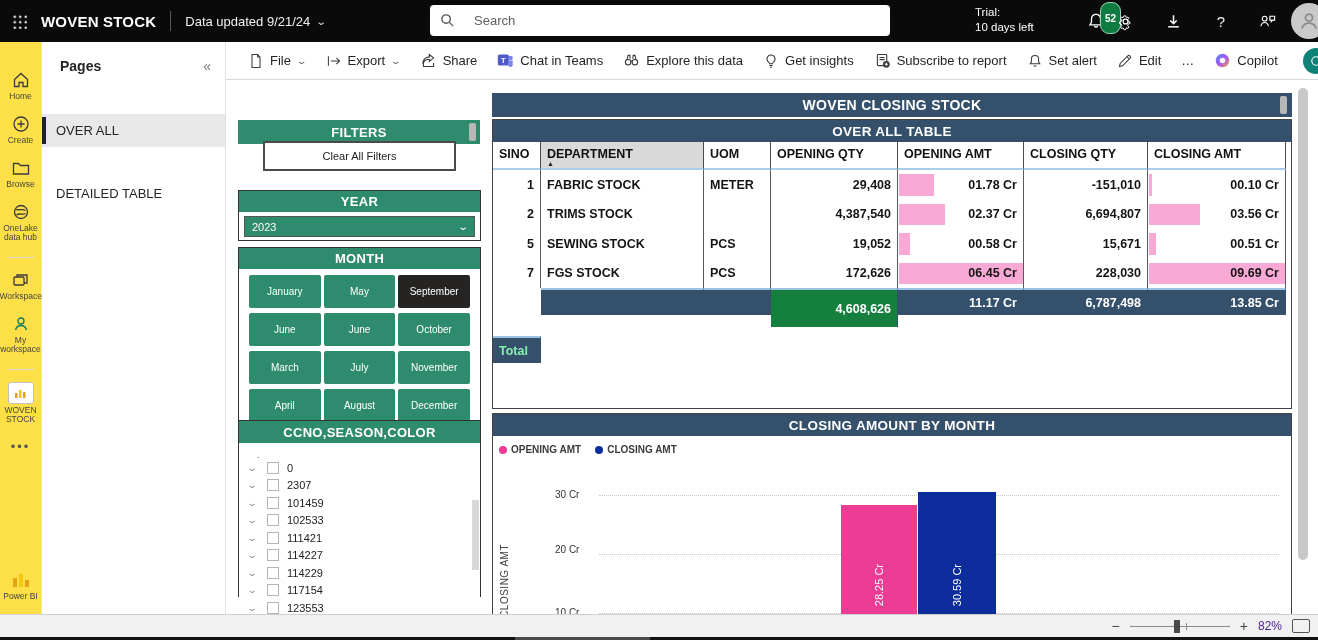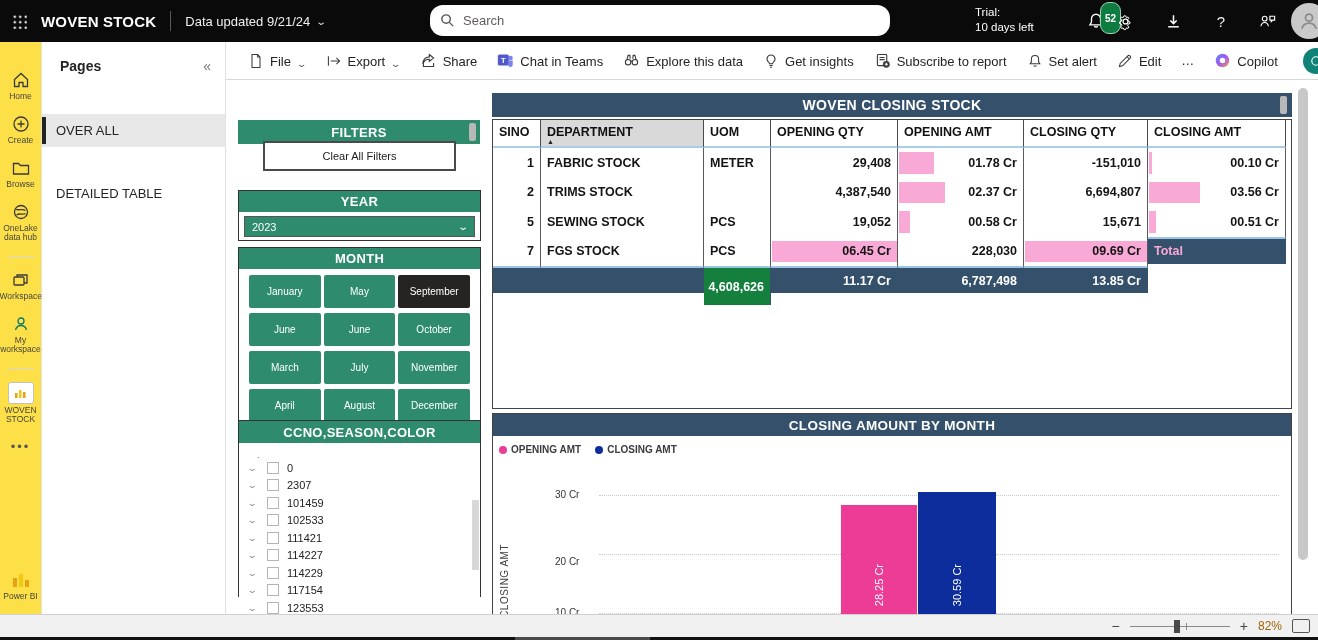--- a/index.html
+++ b/index.html
@@ -6,32 +6,32 @@
   html,body { width:1318px; height:640px; overflow:hidden; font-family:"Liberation Sans", sans-serif; background:#fff; }
   .abs { position:absolute; }
 
   
   #topbar { position:absolute; left:0; top:0; width:1318px; height:42px; background:#0a0a0a; color:#fff; display:flex; align-items:center; }
   #waffle { width:15px; height:15px; margin:0 14px 0 12px; background:radial-gradient(circle, #e8e8e8 1.3px, transparent 1.5px) 0 0 / 5.5px 5.5px; cursor:pointer; }
   #app-title { font-size:15px; font-weight:bold; letter-spacing:.2px; }
   .tb-div { width:1px; height:20px; background:#5a5a5a; margin:0 14px; }
   #data-updated { font-size:13px; color:#f0f0f0; display:flex; align-items:center; gap:7px; cursor:pointer; }
   .chev { font-size:10px; color:#ddd; transform:scaleX(1.4); }
-  #searchbox { position:absolute; left:430px; top:5px; width:460px; height:31px; background:#fff; border-radius:13px; display:flex; align-items:center; padding-left:10px; gap:8px; }
+  #searchbox { position:absolute; left:430px; top:5px; width:460px; height:31px; background:#fff; border-radius:4px; display:flex; align-items:center; padding-left:10px; gap:19px; }
   #searchbox input { border:none; outline:none; font-size:13px; color:#333; width:380px; font-family:"Liberation Sans",sans-serif; }
   #searchbox input::placeholder { color:#605e5c; }
   #trial { position:absolute; left:975px; top:5px; font-size:11.5px; line-height:15px; color:#fff; }
   .tb-ico { position:absolute; top:9px; width:24px; height:24px; display:flex; align-items:center; justify-content:center; color:#fff; cursor:pointer; }
   #badge { position:absolute; left:1100px; top:2px; min-width:21px; height:32px; border-radius:9px; background:#0e7b41; border:1px solid #9ad1b2; color:#fff; font-size:10px; font-weight:bold; display:flex; align-items:center; justify-content:center; padding:0 3px; }
   #help-ico { font-size:15px; color:#eee; }
   #avatar { position:absolute; right:-9px; top:3px; width:36px; height:36px; border-radius:50%; background:#c9c9c9; overflow:hidden; display:flex; align-items:center; justify-content:center; color:#8b8b8b; }
 
   
   #toolbar { position:absolute; left:226px; top:42px; width:1092px; height:38px; background:#fff; border-bottom:1px solid #d8d8d8; display:flex; align-items:center; padding-left:14px; gap:4px; }
-  .tool-item { display:flex; align-items:flex-end; gap:6px; font-size:13px; color:#252423; padding:5px 8px; border-radius:3px; cursor:pointer; white-space:nowrap; }
+  .tool-item { display:flex; align-items:center; gap:6px; font-size:13px; color:#252423; padding:5px 8px; border-radius:3px; cursor:pointer; white-space:nowrap; }
   .tool-item .ico { display:flex; color:#3b3a39; }
   .tool-item .cv { font-size:9px; color:#555; margin-left:1px; transform:scaleX(1.5); }
   #copilot-pane-btn { position:absolute; right:-11px; top:6px; width:26px; height:26px; border-radius:50%; background:#0f8378; color:#fff; font-size:12px; display:flex; align-items:center; justify-content:center; }
 
   
   #rail { position:absolute; left:0; top:42px; width:42px; height:572px; background:#fde047; border-right:1px solid #e1e1e1; display:flex; flex-direction:column; align-items:center; padding-top:28px; }
   .rail-item { width:42px; display:flex; flex-direction:column; align-items:center; margin-bottom:13px; cursor:pointer; color:#3b3a39; }
   .rail-item .lbl { font-size:8.5px; color:#444; margin-top:2px; text-align:center; line-height:9px; max-width:42px; overflow:hidden; white-space:pre-line; }
   .rail-sep { width:26px; height:1px; background:#d6d6d6; margin:2px 0 12px; }
   .rail-spacer { flex:1; }
@@ -104,21 +104,21 @@
   #page-sb-track { position:absolute; left:1070px; top:0px; width:14px; height:534px; background:#fff; }
   #page-sb { position:absolute; left:2px; top:8px; width:10px; height:472px; background:#c8c8c8; border-radius:6px; }
 
   
   #statusbar { position:absolute; left:0; top:614px; width:1318px; height:23px; background:#f1f1f1; border-top:1px solid #d0d0d0; }
   #zoom-ctrls { position:absolute; right:8px; top:0; height:22px; display:flex; align-items:center; gap:10px; }
   #zoom-minus,#zoom-plus { font-size:14px; color:#444; cursor:pointer; line-height:20px; }
   #zoom-track { position:relative; width:100px; height:1px; background:#8a8a8a; }
   #zoom-thumb { position:absolute; left:44px; top:-6px; width:6px; height:13px; background:#4a4a4a; cursor:pointer; }
   #zoom-tick { position:absolute; left:56px; top:-3px; width:1px; height:7px; background:#8a8a8a; }
-  #zoom-label { font-size:12px; color:#a16207; }
+  #zoom-label { font-size:12px; color:#4c1d95; }
   #fit-icon { width:18px; height:14px; border:1.5px solid #555; border-radius:2px; position:relative; cursor:pointer; }
   #bottom-strip { position:absolute; left:0; top:637px; width:1318px; height:3px; background:#111; }
   #bottom-strip-seg { position:absolute; left:515px; top:0; width:135px; height:3px; background:#4a4a4a; }
 
   svg { display:block; }
 </style>
 </head>
 <body>
 
 <div id="topbar">
@@ -476,20 +476,21 @@
       </div>
   </div>
   <div class="abs" id="ccno-sb"></div>
 
   <div class="abs dhead" id="report-title">
     <span>WOVEN CLOSING STOCK</span>
     <span class="sb-handle" style="right:5px; top:3px; width:7px; height:18px;"></span>
   </div>
 
   <div class="abs" id="table-box">
+    <div class="dhead" id="table-title">OVER ALL TABLE</div>
     <div id="grid">
         <div class="th"><span>SINO</span></div>
         <div class="th sorted"><span>DEPARTMENT</span><span class="sort-arrow">▲</span></div>
         <div class="th"><span>UOM</span></div>
         <div class="th"><span>OPENING QTY</span></div>
         <div class="th"><span>OPENING AMT</span></div>
         <div class="th"><span>CLOSING QTY</span></div>
         <div class="th"><span>CLOSING AMT</span></div>
         <div class="td row-even num">
           <span class="val">1</span>
@@ -563,31 +564,34 @@
         <div class="td row-odd num">
           <span class="val">7</span>
         </div>
         <div class="td row-odd">
           <span class="val">FGS STOCK</span>
         </div>
         <div class="td row-odd">
           <span class="val">PCS</span>
         </div>
         <div class="td row-odd num">
+          <span class="val">172,626</span>
+        </div>
+        <div class="td row-odd num">
           <div class="databar" style="width: 100%;"></div>
           <span class="val">06.45 Cr</span>
         </div>
         <div class="td row-odd num">
           <span class="val">228,030</span>
         </div>
         <div class="td row-odd num">
           <div class="databar" style="width: 100%;"></div>
           <span class="val">09.69 Cr</span>
         </div>
-        <div class="td trow-total-cell trow-total" style="background: rgb(52, 80, 107); color: #f9a8d4; border-right: 1px solid rgb(52, 80, 107); border-top: 2px solid rgb(157, 195, 230); height: 27px;">
+        <div class="td trow-total-cell trow-total" style="background: rgb(52, 80, 107); color: #86efac; border-right: 1px solid rgb(52, 80, 107); border-top: 2px solid rgb(157, 195, 230); height: 27px; margin-top: 48px;">
           <span class="val">Total</span>
         </div>
         <div class="td trow-total-cell trow-total" style="background: rgb(52, 80, 107); color: rgb(255, 255, 255); border-right: 1px solid rgb(52, 80, 107); border-top: 2px solid rgb(157, 195, 230); height: 27px;">
           <span class="val"></span>
         </div>
         <div class="td trow-total-cell trow-total" style="background: rgb(52, 80, 107); color: rgb(255, 255, 255); border-right: 1px solid rgb(52, 80, 107); border-top: 2px solid rgb(157, 195, 230); height: 27px;">
           <span class="val"></span>
         </div>
         <div class="td trow-total-cell num trow-total" style="background: #15803d; color: rgb(255, 255, 255); border-right: 1px solid rgb(52, 80, 107); border-top: 2px solid rgb(157, 195, 230); height: 39px;">
           <span class="val">4,608,626</span>
@@ -614,21 +618,21 @@
         <div class="leg-item">
           <span class="leg-dot" style="background: rgb(13, 45, 157);"></span>
           <span>CLOSING AMT</span>
         </div>
       </div>
     <div id="plot" style="position:absolute; left:0; top:52px; right:0; bottom:0;">
       <div id="yaxis-label">G AMT and CLOSING AMT</div>
     <div class="gridline" style="top: 29px;"></div>
         <div class="ytick" style="top: 23px;">30 Cr</div>
         <div class="gridline" style="top: 88px;"></div>
-        <div class="ytick" style="top: 90px;">20 Cr</div>
+        <div class="ytick" style="top: 78px;">20 Cr</div>
         <div class="gridline" style="top: 147px;"></div>
         <div class="ytick" style="top: 141px;">10 Cr</div>
         <div class="bar" style="left: 348px; width: 76px; top: 39.325px; bottom: 0px; background: rgb(236, 60, 150);">
           <span class="bar-label">28.25 Cr</span>
         </div>
         <div class="bar" style="left: 425px; width: 78px; top: 25.519px; bottom: 0px; background: rgb(13, 45, 157);">
           <span class="bar-label">30.59 Cr</span>
         </div>
       </div>
   </div>

